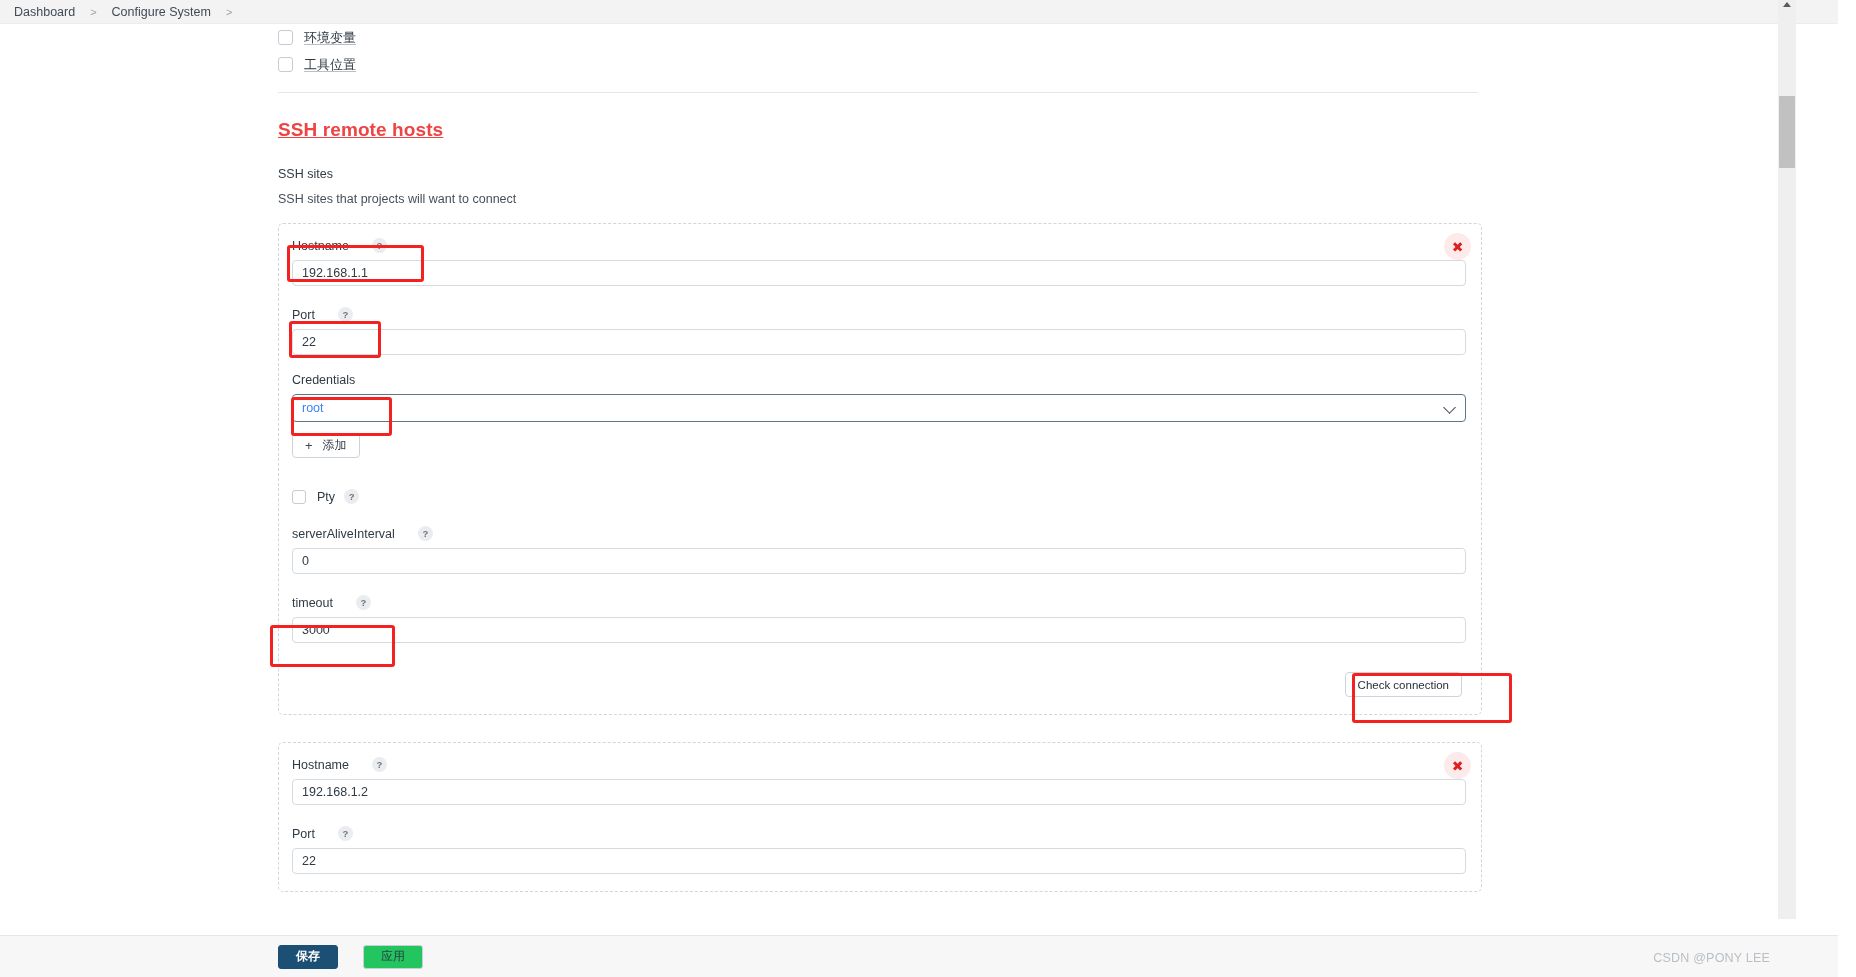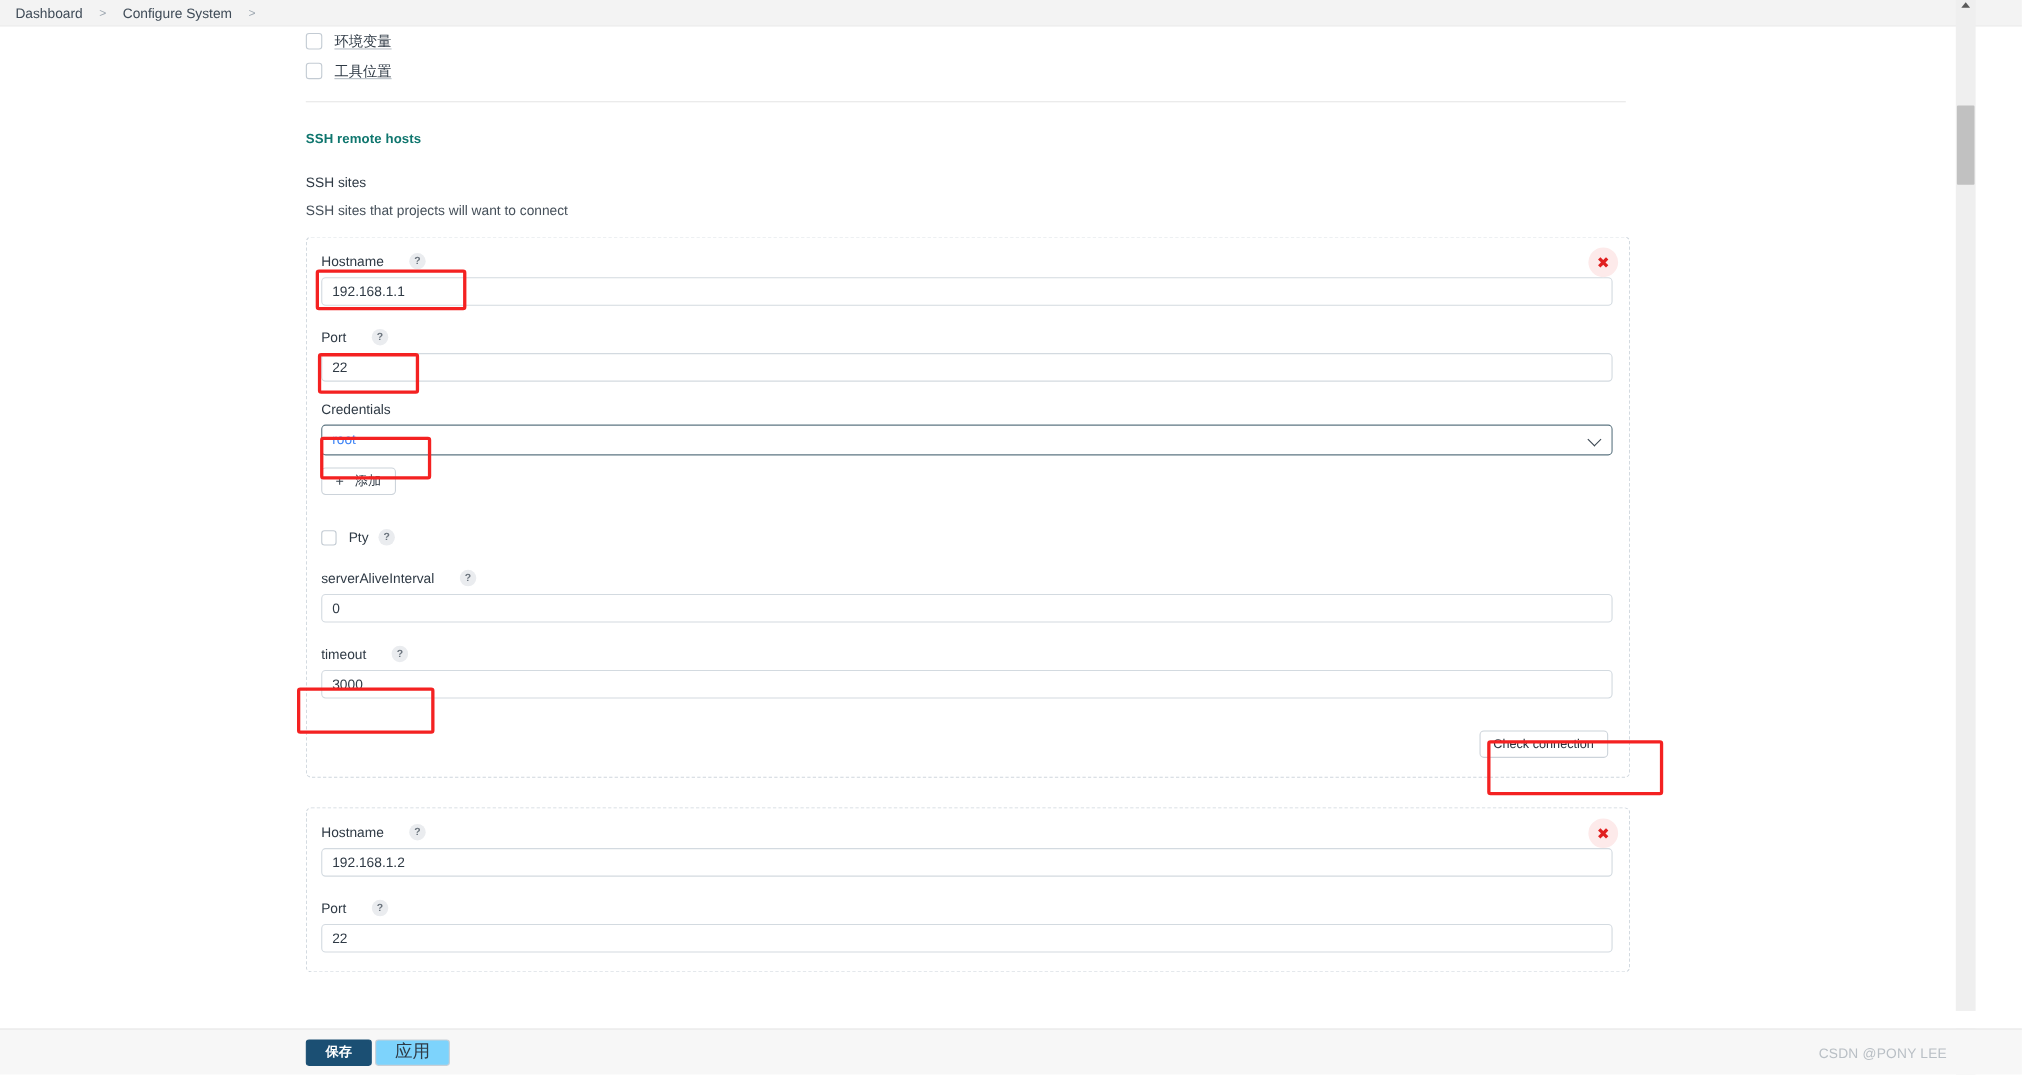--- a/index.html
+++ b/index.html
@@ -58,21 +58,21 @@
     text-decoration: underline; text-decoration-color:#b9c0c7;
     text-underline-offset: 2px;
   }
 
   .hr {
     margin: 14px 0 0 278px; width: 1200px; height:1px; background:#e6e6e6;
   }
 
   .section-title {
     margin: 26px 0 0 278px;
-    font-size: 12px; font-weight: 700; color:#0f766e; letter-spacing:.1px;
+    font-size: 19px; font-weight: 700; color:#ef4444; letter-spacing:.1px;text-decoration:underline;
   }
 
   .field-label {
     margin: 26px 0 0 278px; font-size: 12.5px; color:#2f3a45;
   }
   .field-desc {
     margin: 11px 0 0 278px; font-size: 12.5px; color:#46505a;
   }
 
   
@@ -165,32 +165,32 @@
   
   .anno {
     position:absolute; border:3px solid #f42121; border-radius:3px;
     pointer-events:none; z-index:40;
   }
 
   
   .bottom-bar {
     position:absolute; left:0; bottom:0; width:1838px; height:42px;
     background:#f7f7f7; border-top:1px solid #e6e6e6;
-    display:flex; align-items:center; padding-left:278px; gap:3px;
+    display:flex; align-items:center; padding-left:278px; gap:25px;
     z-index:30;
   }
   .btn-save {
     height:24px; padding:0 17px;
     background:#1b4f73; color:#fff; border:1px solid #1b4f73; border-radius:3px;
     font-family:"Liberation Sans", sans-serif; font-size:12px; font-weight:700; cursor:pointer;
   }
   .btn-apply {
     height:24px; padding:0 17px;
-    background:#7dd3fc; color:#2f3a45; border:1px solid #c8cfd6; border-radius:3px;
-    font-family:"Liberation Sans", sans-serif; font-size:16px; cursor:pointer;
+    background:#22c55e; color:#2f3a45; border:1px solid #c8cfd6; border-radius:3px;
+    font-family:"Liberation Sans", sans-serif; font-size:12px; cursor:pointer;
   }
 
   .watermark {
     position:absolute; right:26px; bottom:12px;
     font-size:12.5px; color:#b9bfc5; letter-spacing:.2px; z-index:31;
   }
 
   .mask-bottom {
     position:absolute; left:0; bottom:42px; width:1838px; height:16px;
     background:#fff; z-index:25;

